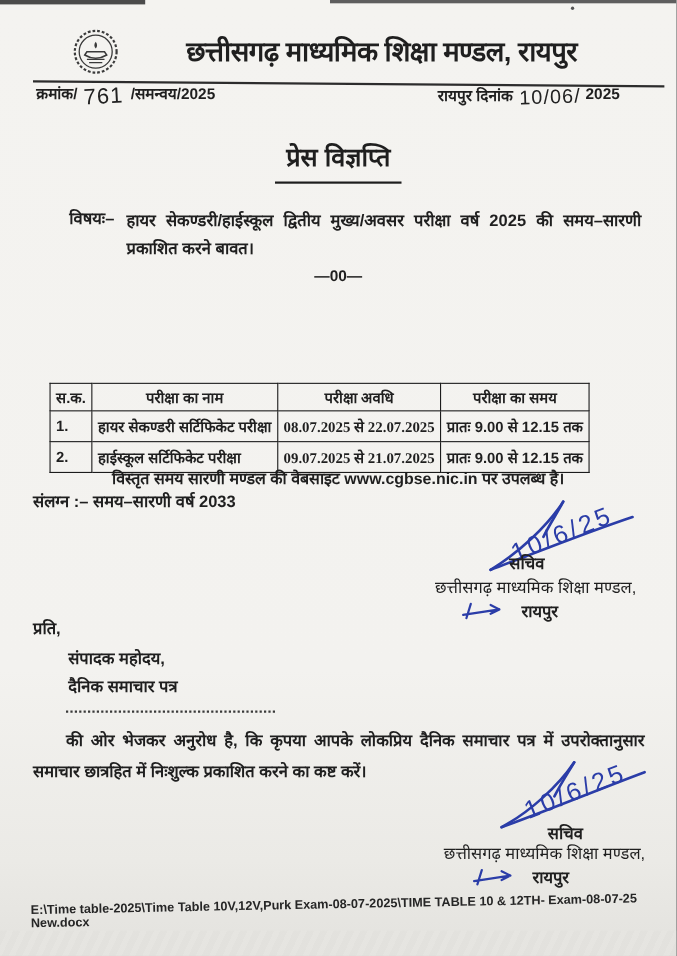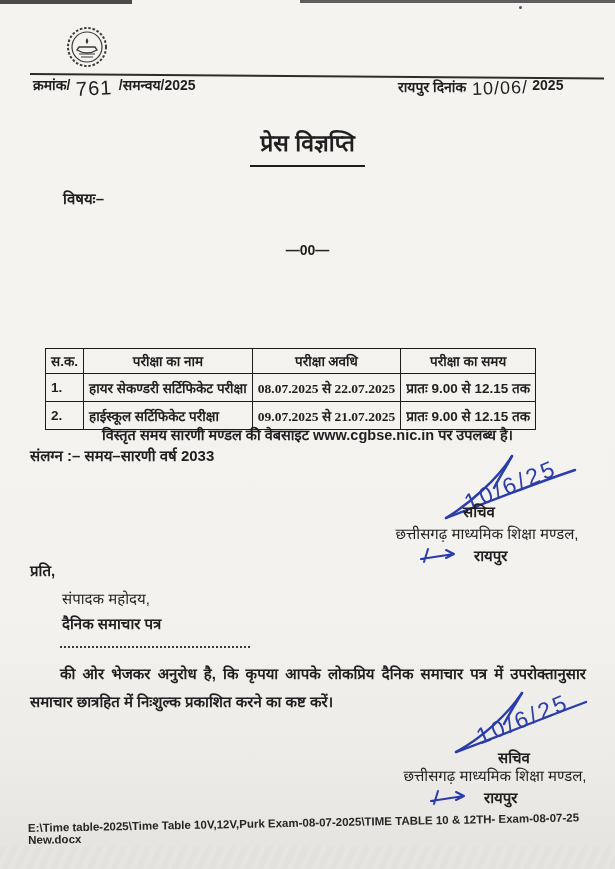--- a/index.html
+++ b/index.html
@@ -61,21 +61,21 @@
   .sig-org{width:206px;text-align:center;font-size:15px;font-weight:400;}
   .sig-place-row{display:flex;align-items:center;gap:8px;font-size:15px;font-weight:600;}
   .paraph path{stroke:#2b3da8;stroke-width:2;fill:none;stroke-linecap:round;}
   #sig1-svg{left:428px;top:452px;}
   #sig1-date{left:462px;top:472px;}
   #sig1-role{left:463px;top:501px;}
   #sig1-org{left:384px;top:523px;}
   #sig1-place{left:418px;top:545px;}
   
   #to-label{left:30px;top:560px;font-size:15px;font-weight:600;}
-  #recipient-1{left:62px;top:588px;font-size:15px;font-weight:400;}
+  #recipient-1{left:62px;top:588px;font-size:15px;font-weight:700;}
   #recipient-2{left:62px;top:613px;font-size:15px;font-weight:600;}
   #dotted-line{left:60px;top:640px;width:190px;border-bottom:2px dotted #3a3a3a;height:6px;}
   
   #request-para{left:30px;top:660px;width:556px;font-size:15px;font-weight:600;
     line-height:28px;text-align:justify;text-indent:30px;}
   #sig2-svg{left:440px;top:690px;}
   #sig2-date{left:474px;top:706px;}
   #sig2-role{left:498px;top:747px;}
   #sig2-org{left:392px;top:765px;}
   #sig2-place{left:428px;top:787px;}
@@ -95,39 +95,41 @@
   <div class="abs edge-strip" id="strip-r"></div>
   <div class="abs" id="speck"></div>
 
   <svg class="abs" id="logo" viewBox="0 0 42 42">
     <circle cx="21" cy="21" r="19" fill="none" stroke="#3a3a3a" stroke-width="2" stroke-dasharray="2.5 1.8"></circle>
     <circle cx="21" cy="21" r="15" fill="none" stroke="#3a3a3a" stroke-width="1.2"></circle>
     <path d="M11 24 Q21 30 31 24 L29 21 L13 21 Z" fill="none" stroke="#3a3a3a" stroke-width="1.4"></path>
     <path d="M21 12 q2.5 3.5 0 6 q-2.5 -2.5 0 -6" fill="#3a3a3a"></path>
     <path d="M13 28 h16 M15 31 h12" stroke="#3a3a3a" stroke-width="1.2" fill="none"></path>
   </svg>
+  <div class="abs" id="org-title">छत्तीसगढ़ माध्यमिक शिक्षा मण्डल, रायपुर</div>
   <div class="abs" id="header-rule"></div>
 
   <div class="abs ref-row" id="ref-left">
     <span>क्रमांक/</span>
     <span class="hand" id="ref-num">761</span>
     <span>/समन्वय/2025</span>
   </div>
 
   <div class="abs ref-row" id="date-right">
     <span>रायपुर दिनांक</span>
     <span class="hand" id="date-hand">10/06/</span>
     <span>2025</span>
   </div>
 
   <div class="abs" id="press-title">
     <span>प्रेस विज्ञप्ति</span>
   </div>
 
   <div class="abs" id="subject-label">विषयः–</div>
+  <div class="abs" id="subject-text">हायर सेकण्डरी/हाईस्कूल द्वितीय मुख्य/अवसर परीक्षा वर्ष 2025 की समय–सारणी प्रकाशित करने बावत।</div>
 
   <div class="abs" id="separator">—00—</div>
 
 
   <table class="abs" id="exam-table">
     <thead>
       <tr>
         <th class="c-sno">स.क.</th>
         <th class="c-name">परीक्षा का नाम</th>
         <th class="c-period">परीक्षा अवधि</th>

